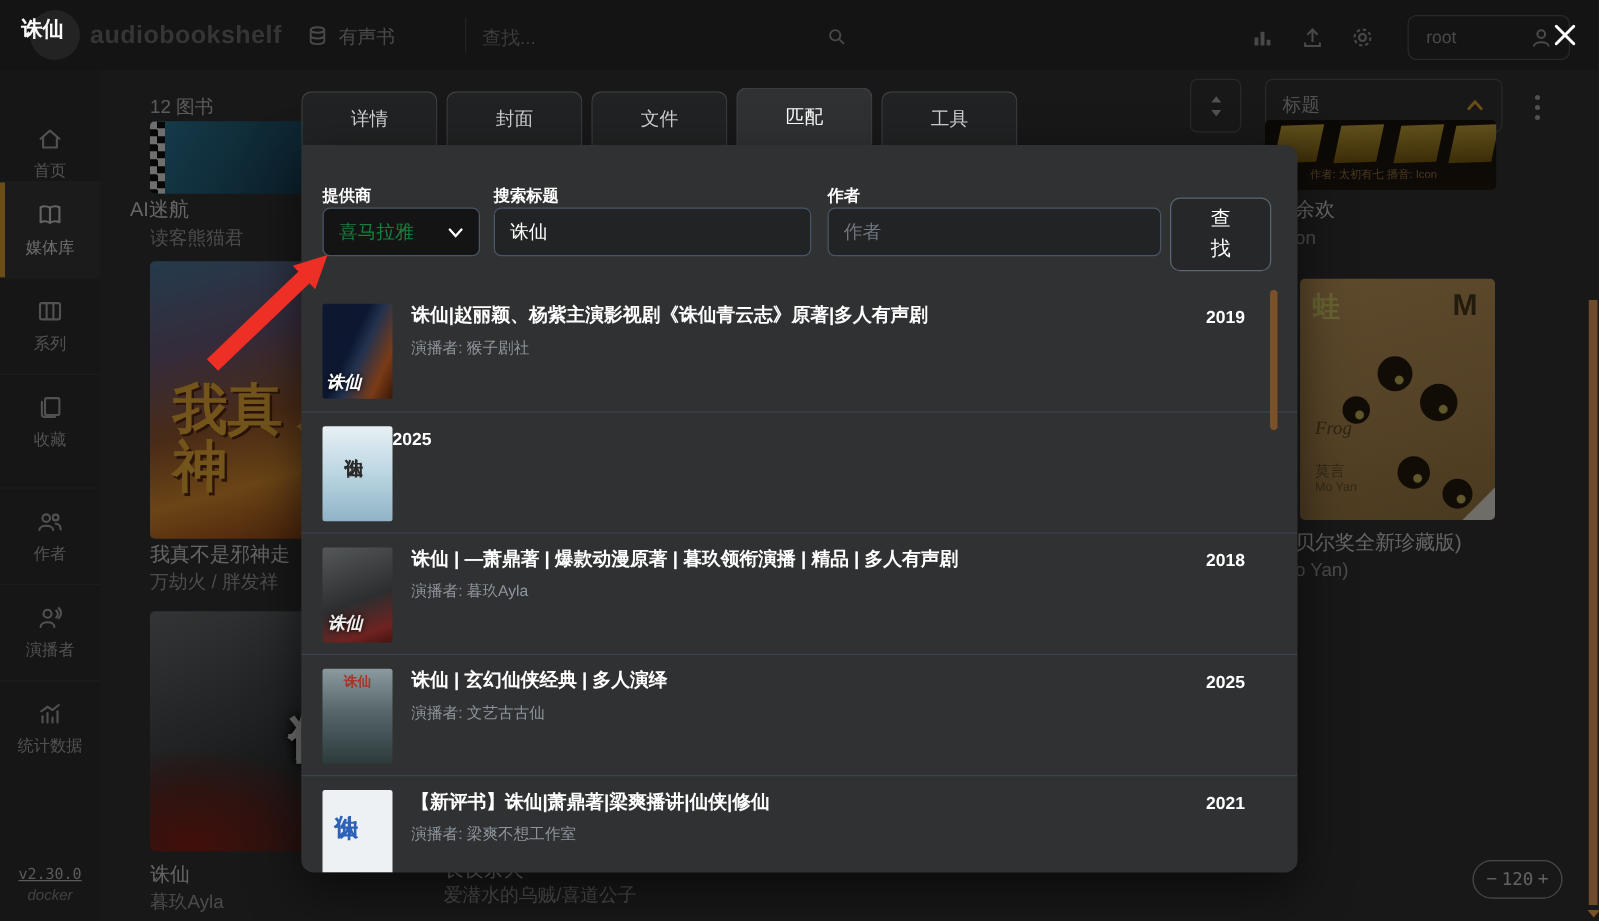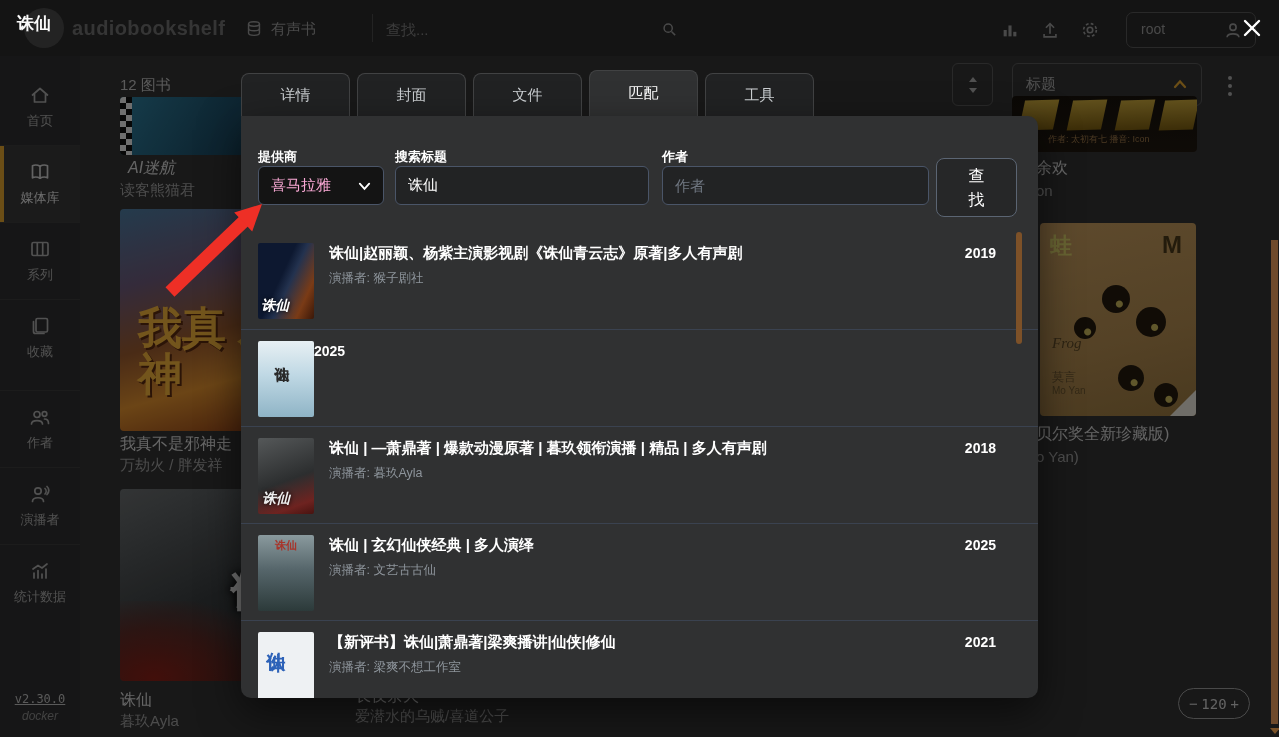--- a/index.html
+++ b/index.html
@@ -66,21 +66,21 @@
   
   .modal-layer{position:absolute;inset:0;z-index:20;}
   .mtitle{position:absolute;left:17px;top:12px;font-size:17px;font-weight:600;color:#fafafa;}
   .mclose{position:absolute;left:1238px;top:14px;width:28px;height:28px;display:flex;align-items:center;justify-content:center;cursor:pointer;}
   .tabs{position:absolute;left:241px;top:73px;display:flex;gap:7px;}
   .tab{width:109px;height:43px;background:#212223;border:1px solid #414243;border-bottom:none;border-radius:8px 8px 0 0;color:#ccd0d3;font-size:15px;display:flex;align-items:center;justify-content:center;box-sizing:border-box;cursor:pointer;}
   .tab.active{background:#303132;height:46px;margin-top:-3px;color:#fff;}
   .mbody{position:absolute;left:241px;top:116px;width:797px;height:582px;background:#303132;border-radius:0 10px 10px 10px;box-shadow:0 14px 40px rgba(0,0,0,.55);overflow:hidden;}
   .flabel{position:absolute;top:32px;font-size:13px;font-weight:700;color:#fff;}
   .fselect{position:absolute;left:17px;top:50px;width:126px;height:39px;background:#141414;border:1px solid #4a5568;border-radius:6px;box-sizing:border-box;cursor:pointer;}
-  .fselect .sval{position:absolute;left:12px;top:9px;font-size:15px;color:#f9a8d4;}
+  .fselect .sval{position:absolute;left:12px;top:9px;font-size:15px;color:#15803d;}
   .fselect .schev{position:absolute;right:11px;top:12px;}
   .finput{position:absolute;top:50px;height:39px;background:#222324;border:1px solid #4a5568;border-radius:6px;box-sizing:border-box;color:#fff;font-size:15px;padding:0 12px;outline:none;font-family:inherit;}
   .finput::placeholder{color:#6f7680;}
   .fbtn{position:absolute;left:695px;top:42px;width:79px;height:57px;background:#262728;border:1px solid #5b6573;border-radius:8px;color:#fff;font-size:16px;line-height:1.5;display:flex;align-items:center;justify-content:center;text-align:center;cursor:pointer;}
   .fbtn .bl{width:22px;}
   .rlist{position:absolute;left:0;top:116px;width:797px;height:466px;overflow:hidden;}
   .rrow{position:relative;height:97px;box-sizing:border-box;padding:11px 42px 0 17px;display:flex;cursor:pointer;}
   .rrow + .rrow{border-top:1px solid #3a4250;}
   .rcover{position:relative;width:56px;height:76px;border-radius:2px;flex:none;overflow:hidden;}
   .rcover .ct{position:absolute;}
@@ -157,21 +157,21 @@
         <span class="picon">
           <svg width="20" height="20" viewBox="0 0 22 22" fill="none" stroke="#9a9a9a" stroke-width="1.8">
               <circle cx="11" cy="8" r="3.4"></circle>
               <path d="M4.5 19c0-5 13-5 13 0"></path>
             </svg>
         </span>
       </div>
     </div>
 
     <div class="sidebar">
-      <div class="sideitem" style="top:12px;">
+      <div class="sideitem" style="top:28px;">
         <svg width="22" height="22" viewBox="0 0 22 22" fill="none" stroke="#a9a9a9" stroke-width="1.7" stroke-linecap="round" stroke-linejoin="round">
             <path d="M3.5 11 11 4.5 18.5 11M5.5 9.5V18h11V9.5"></path>
           </svg>
         <span class="slabel">首页</span>
       </div>
       <div class="sideitem active" style="top:89px;">
         <svg width="22" height="22" viewBox="0 0 22 22" fill="none" stroke="#cfcfcf" stroke-width="1.7" stroke-linecap="round" stroke-linejoin="round">
             <path d="M11 5.2C8.5 3.8 5.5 3.8 3.5 4.8v12c2-1 5-1 7.5.4 2.5-1.4 5.5-1.4 7.5-.4v-12c-2-1-5-1-7.5.4Z"></path>
             <path d="M11 5.2v12"></path>
           </svg>
@@ -241,21 +241,21 @@
           </svg>
       </span>
     </div>
     <div class="kebab">
         <i></i>
         <i></i>
         <i></i>
       </div>
 
     <div class="cov cov-ai"></div>
-    <div class="bgtitle abs" style="left:128px;top:158px;font-style:italic;">AI迷航</div>
+    <div class="bgtitle abs" style="left:104px;top:158px;">AI迷航</div>
     <div class="bgauthor abs" style="left:120px;top:181px;">读客熊猫君</div>
 
     <div class="cov cov-xie">
       <div class="big">我真 邪神</div>
     </div>
     <div class="bgtitle abs" style="left:120px;top:434px;">我真不是邪神走</div>
     <div class="bgauthor abs" style="left:120px;top:456px;">万劫火 / 胖发祥</div>
 
     <div class="cov cov-zx">
       <div class="big">诛仙</div>

